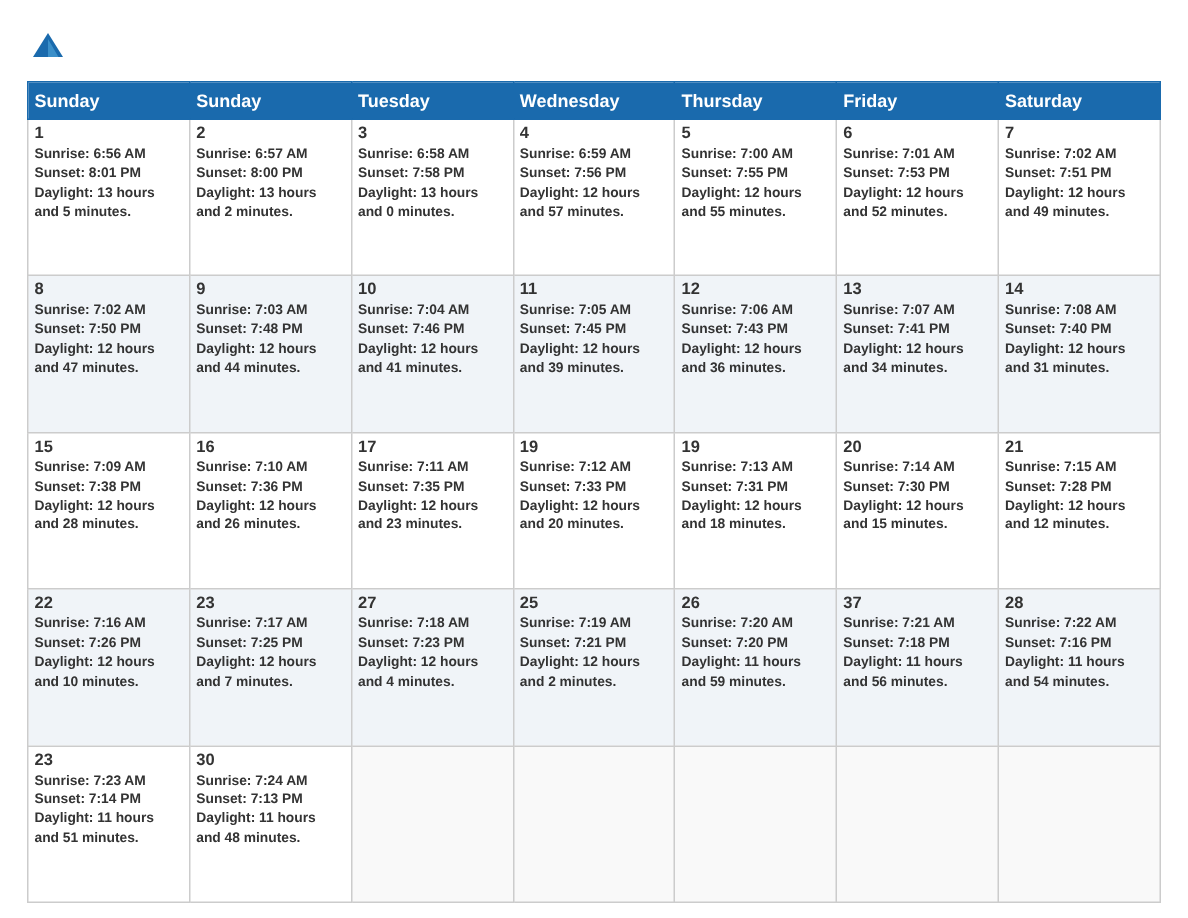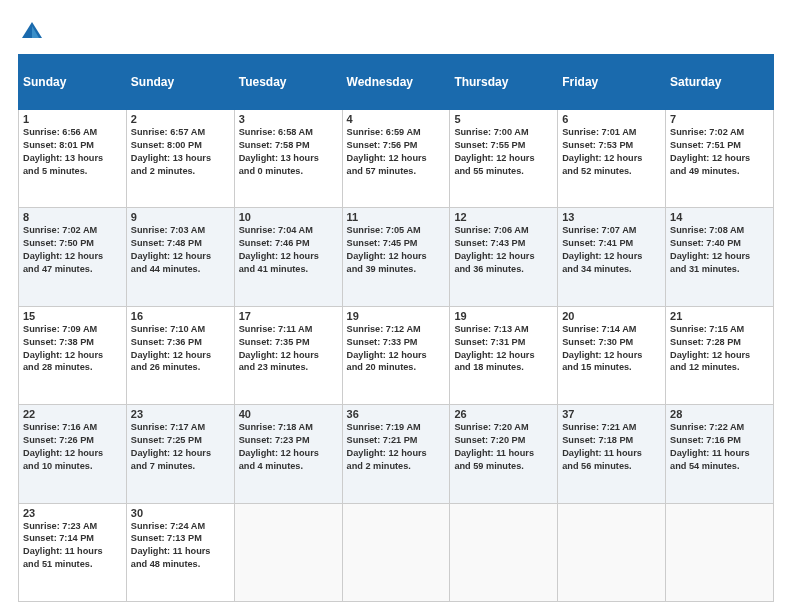--- a/index.html
+++ b/index.html
@@ -63,21 +63,21 @@
     table {
       width: 100%;
       border-collapse: collapse;
       flex: 1;
     }
     thead tr th {
       background-color: #1a6aad;
       color: #fff;
       font-size: 12px;
       font-weight: bold;
-      padding: 20px 4px;
+      padding: 5px 4px;
       text-align: left;
       border: 1px solid #1a6aad;
     }
     tbody tr td {
       border: 1px solid #ccc;
       vertical-align: top;
       padding: 3px 4px;
       font-size: 9.2px;
       color: #333;
       width: 14.28%;
@@ -230,25 +230,25 @@
         <tr>
           <td>
             <span class="day-num">22</span>
             <div class="day-info">Sunrise: 7:16 AM<br>Sunset: 7:26 PM<br>Daylight: 12 hours<br>and 10 minutes.</div>
           </td>
           <td>
             <span class="day-num">23</span>
             <div class="day-info">Sunrise: 7:17 AM<br>Sunset: 7:25 PM<br>Daylight: 12 hours<br>and 7 minutes.</div>
           </td>
           <td>
-            <span class="day-num">40</span>
+            <span class="day-num">27</span>
             <div class="day-info">Sunrise: 7:18 AM<br>Sunset: 7:23 PM<br>Daylight: 12 hours<br>and 4 minutes.</div>
           </td>
           <td>
-            <span class="day-num">36</span>
+            <span class="day-num">25</span>
             <div class="day-info">Sunrise: 7:19 AM<br>Sunset: 7:21 PM<br>Daylight: 12 hours<br>and 2 minutes.</div>
           </td>
           <td>
             <span class="day-num">26</span>
             <div class="day-info">Sunrise: 7:20 AM<br>Sunset: 7:20 PM<br>Daylight: 11 hours<br>and 59 minutes.</div>
           </td>
           <td>
             <span class="day-num">37</span>
             <div class="day-info">Sunrise: 7:21 AM<br>Sunset: 7:18 PM<br>Daylight: 11 hours<br>and 56 minutes.</div>
           </td>

